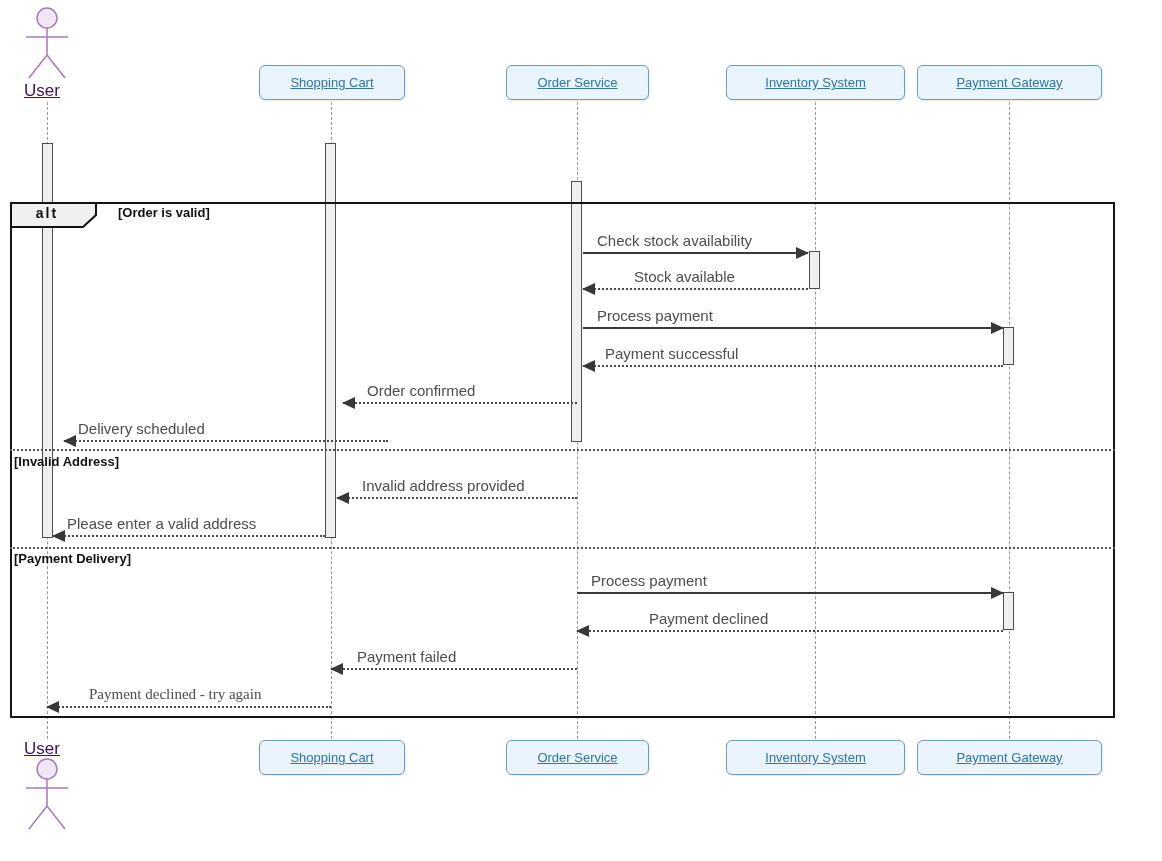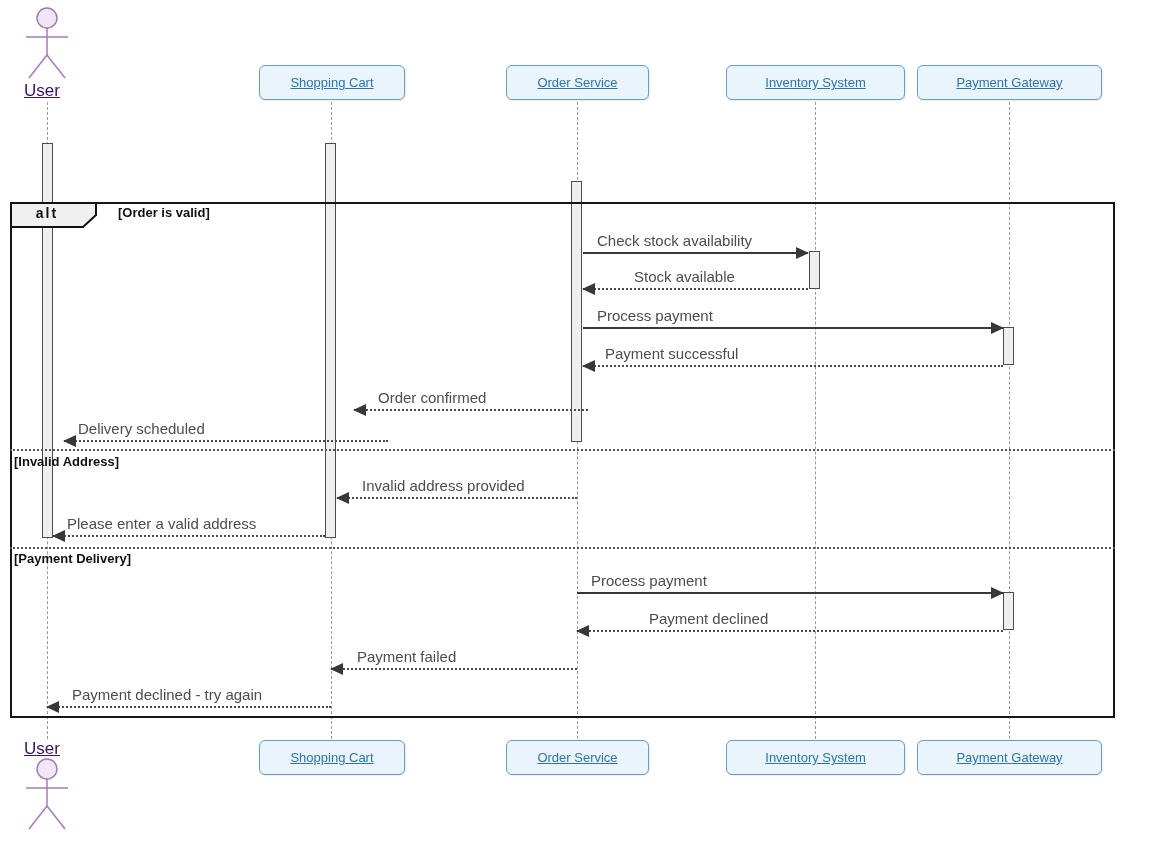--- a/index.html
+++ b/index.html
@@ -82,21 +82,21 @@
   <div class="msg" style="left:583px;top:306px;width:420px;">
     <span class="msg-label">Process payment</span>
     <div class="msg-line solid"></div>
       <div class="arr right"></div>
   </div>
   <div class="msg" style="left:583px;top:344px;width:420px;">
     <span class="msg-label" style="left:22px;">Payment successful</span>
     <div class="msg-line dotted"></div>
       <div class="arr left"></div>
   </div>
-  <div class="msg" style="left:354px;top:381px;width:234px;margin-top:7px;">
+  <div class="msg" style="left:343px;top:381px;width:234px;">
     <span class="msg-label" style="left:24px;">Order confirmed</span>
     <div class="msg-line dotted"></div>
       <div class="arr left"></div>
   </div>
   <div class="msg" style="left:64px;top:419px;width:324px;">
     <span class="msg-label">Delivery scheduled</span>
     <div class="msg-line dotted"></div>
       <div class="arr left"></div>
   </div>
   <div class="msg" style="left:337px;top:476px;width:240px;">
@@ -118,21 +118,21 @@
     <span class="msg-label" style="left:24px;margin-left:48px;">Payment declined</span>
     <div class="msg-line dotted"></div>
       <div class="arr left"></div>
   </div>
   <div class="msg" style="left:331px;top:647px;width:246px;">
     <span class="msg-label" style="left:26px;">Payment failed</span>
     <div class="msg-line dotted"></div>
       <div class="arr left"></div>
   </div>
   <div class="msg" style="left:47px;top:685px;width:284px;">
-    <span class="msg-label" style="left:25px;">Payment declined - try again</span>
+    <span class="msg-label" style="left:42px;font-family:Liberation Serif, serif;">Payment declined - try again</span>
     <div class="msg-line dotted"></div>
       <div class="arr left"></div>
   </div>
 
   <svg class="actor-fig" style="left:0;top:4px;" width="94" height="80">
     <circle cx="47" cy="14" r="10" fill="#f0e7f6" stroke="#a57bb5" stroke-width="1.5"></circle>
     <line x1="47" y1="24" x2="47" y2="51" stroke="#a57bb5" stroke-width="1.5"></line>
     <line x1="26" y1="33" x2="68" y2="33" stroke="#a57bb5" stroke-width="1.5"></line>
     <line x1="47" y1="51" x2="29" y2="74" stroke="#a57bb5" stroke-width="1.5"></line>
     <line x1="47" y1="51" x2="65" y2="74" stroke="#a57bb5" stroke-width="1.5"></line>

